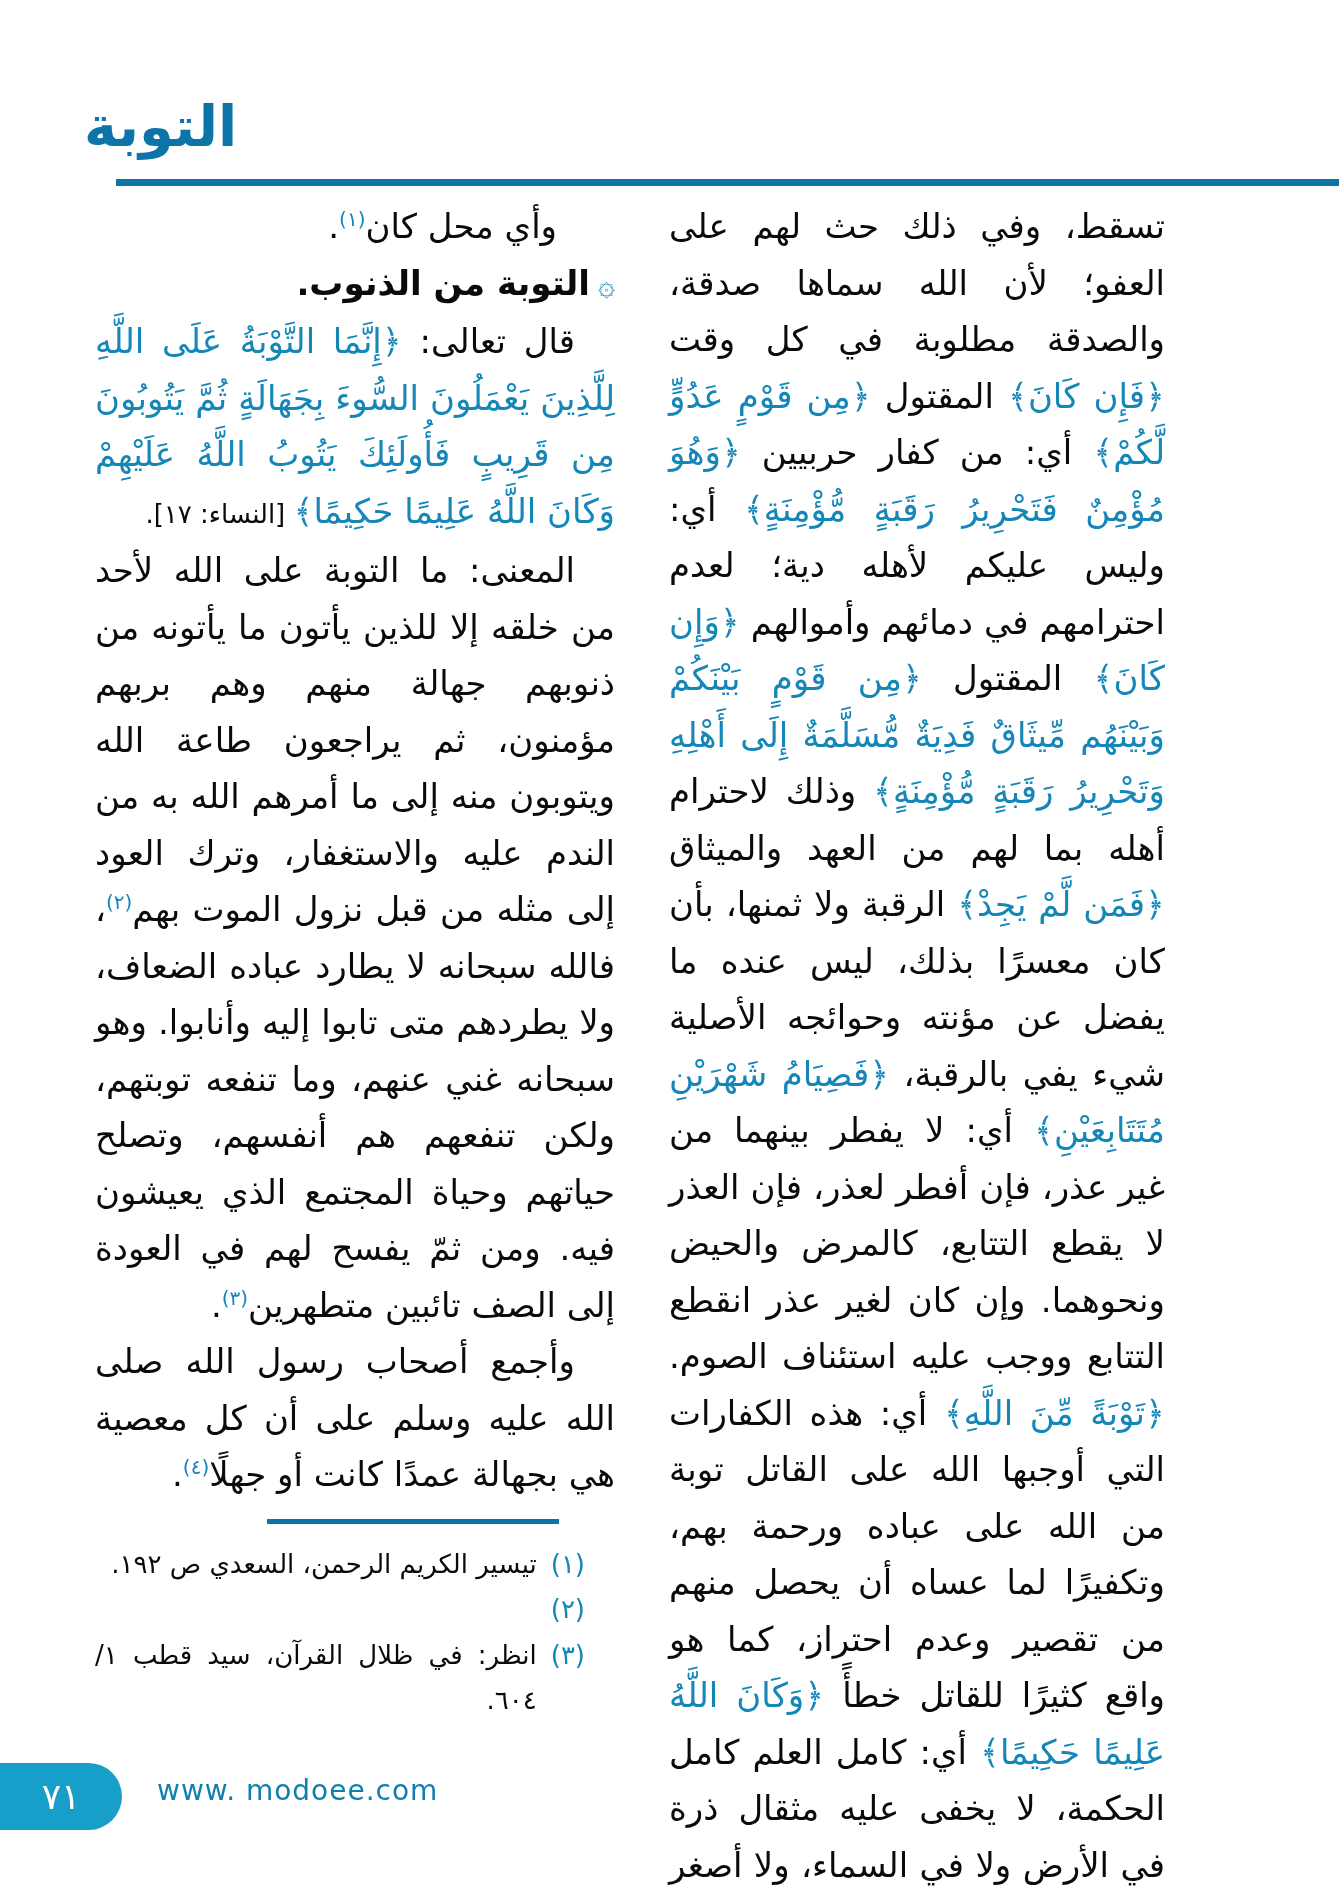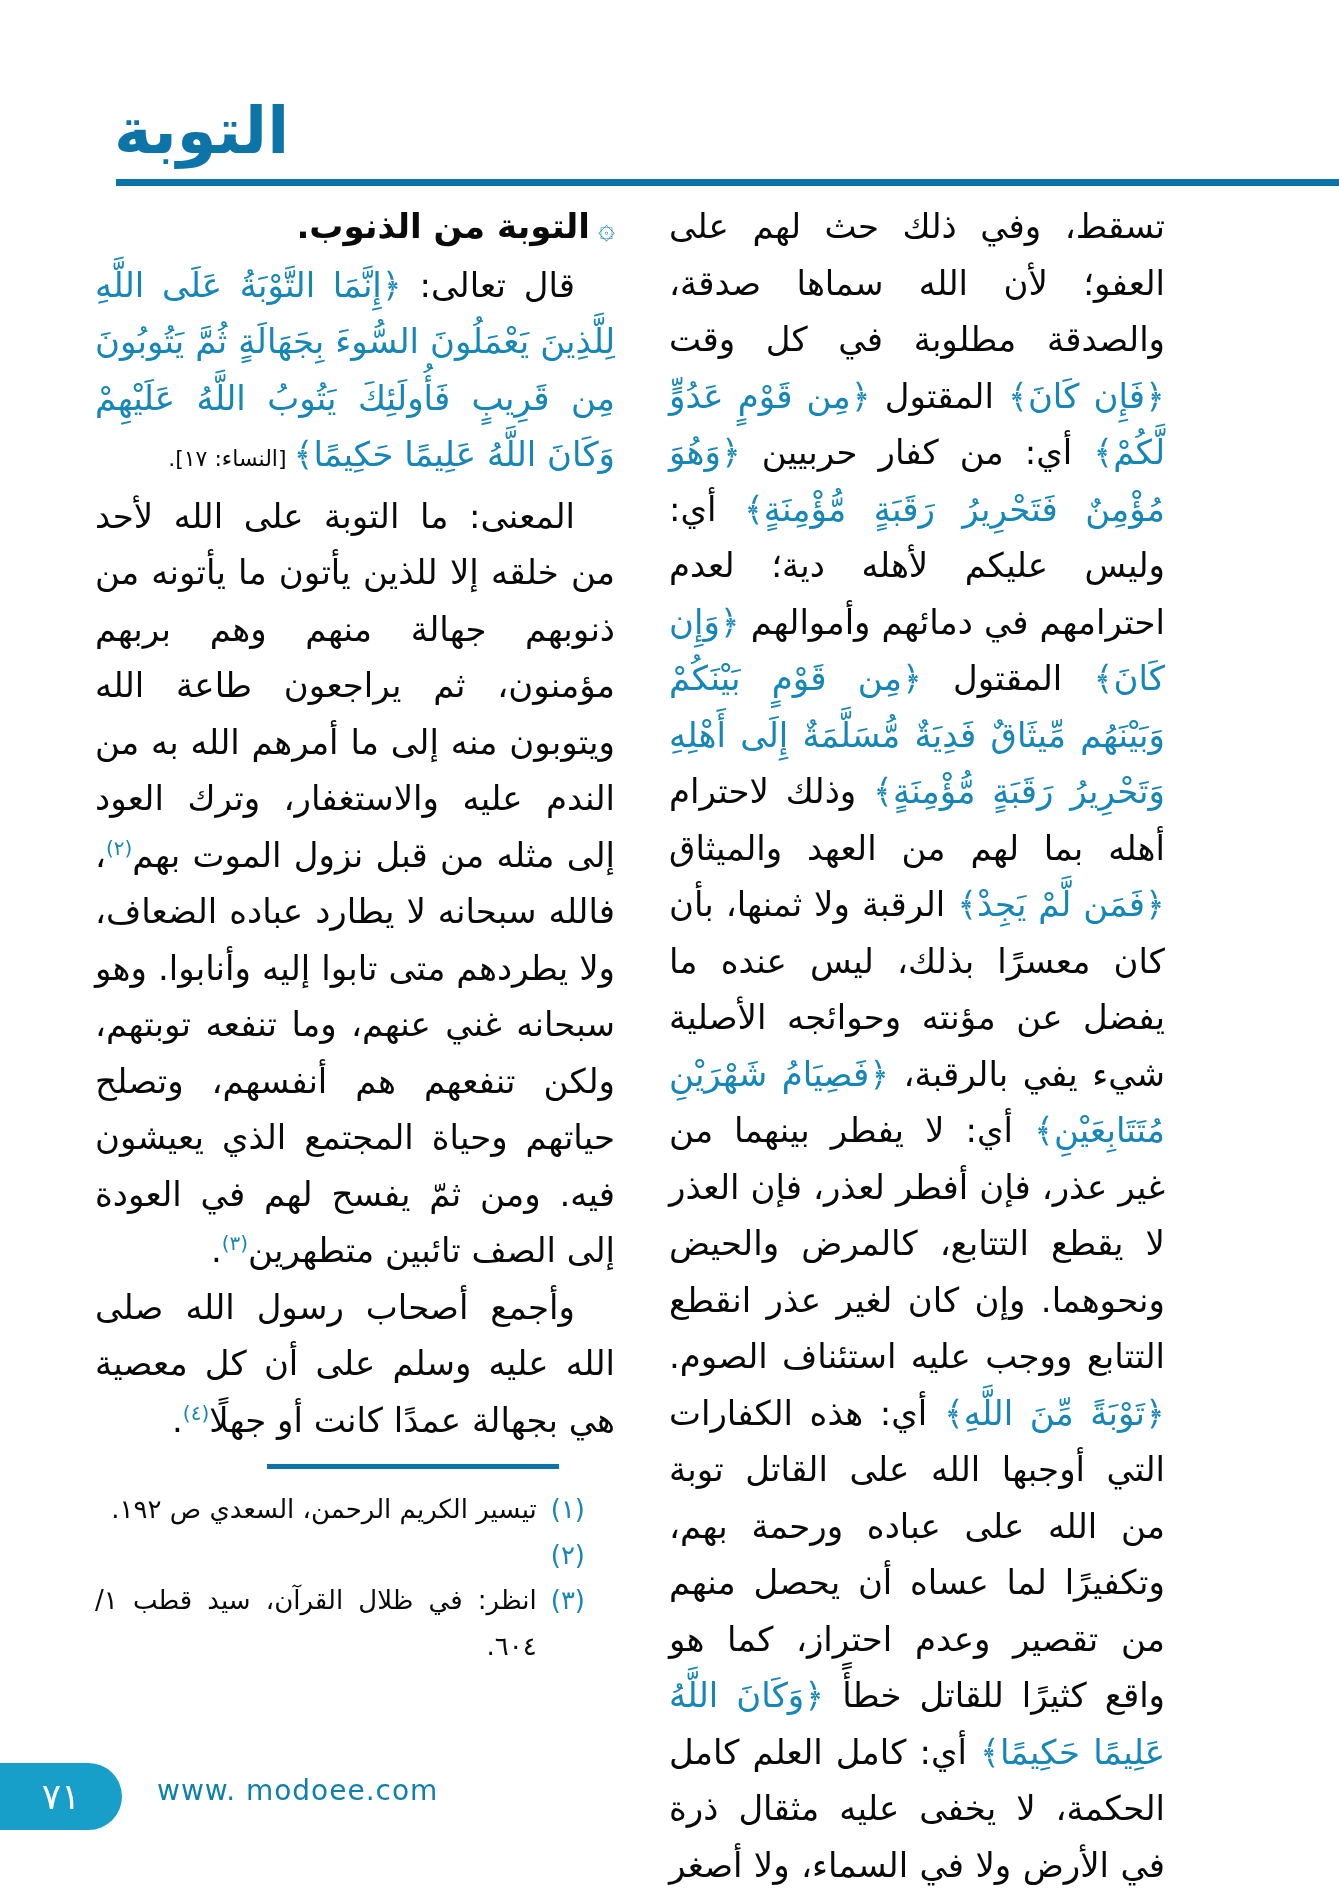--- a/index.html
+++ b/index.html
@@ -4,21 +4,21 @@
 <title>التوبة</title>
 <style>
   html,body{margin:0;padding:0;}
   body{
     width:1339px;height:1890px;background:#ffffff;overflow:hidden;
     font-family:"DejaVu Sans",sans-serif;position:relative;
   }
   .page{position:absolute;inset:0;}
   .header-title{
     position:absolute;left:84px;top:94px;
-    font-size:64px;font-weight:bold;color:var(--teal);margin-left:30px;
+    font-size:56px;font-weight:bold;color:var(--teal);
   }
   .header-rule{
     position:absolute;left:116px;right:0;top:179px;height:7px;
     background:var(--teal);
   }
   .columns{
     position:absolute;top:198px;left:95px;width:1070px;
     direction:rtl;display:flex;gap:54px;align-items:flex-start;
   }
   .col{
@@ -26,21 +26,21 @@
     font-size:34px;line-height:56.5px;color:var(--ink);
   }
   .col-right{width:496px;}
   .col-left{width:520px;}
   .para{margin:0;}
   .para.indent{text-indent:40px;}
   .para.hang{padding-right:58px;}
   .para.heading{font-weight:bold;}
   .bullet{color:var(--quran);font-size:29px;margin-left:8px;font-weight:normal;}
   .q{color:var(--quran);}
-  .ref{font-size:22px;}
+  .ref{font-size:26px;}
   .fnm{color:var(--quran);font-size:20px;vertical-align:super;line-height:0;}
   .fn-sep{
     width:292px;height:5px;background:var(--teal);
     margin:16px 56px 18px 0;
   }
   .footnotes{font-size:26px;line-height:45.5px;padding-right:30px;}
   .fn-row{display:flex;gap:14px;}
   .fn-num{color:var(--quran);flex:0 0 auto;}
   .fn-text{color:var(--ink);}
   .page-badge{
@@ -63,20 +63,21 @@
   <div class="header-rule"></div>
 
   <div class="columns">
     <div class="col col-right">
       <div>
           <div class="para"><span>تسقط، وفي ذلك حث لهم على العفو؛ لأن الله سماها صدقة، والصدقة مطلوبة في كل وقت </span><span class="q">﴿فَإِن كَانَ﴾</span><span> المقتول </span><span class="q">﴿مِن قَوْمٍ عَدُوٍّ لَّكُمْ﴾</span><span> أي: من كفار حربيين </span><span class="q">﴿وَهُوَ مُؤْمِنٌ فَتَحْرِيرُ رَقَبَةٍ مُّؤْمِنَةٍ﴾</span><span> أي: وليس عليكم لأهله دية؛ لعدم احترامهم في دمائهم وأموالهم </span><span class="q">﴿وَإِن كَانَ﴾</span><span> المقتول </span><span class="q">﴿مِن قَوْمٍ بَيْنَكُمْ وَبَيْنَهُم مِّيثَاقٌ فَدِيَةٌ مُّسَلَّمَةٌ إِلَى أَهْلِهِ وَتَحْرِيرُ رَقَبَةٍ مُّؤْمِنَةٍ﴾</span><span> وذلك لاحترام أهله بما لهم من العهد والميثاق </span><span class="q">﴿فَمَن لَّمْ يَجِدْ﴾</span><span> الرقبة ولا ثمنها، بأن كان معسرًا بذلك، ليس عنده ما يفضل عن مؤنته وحوائجه الأصلية شيء يفي بالرقبة، </span><span class="q">﴿فَصِيَامُ شَهْرَيْنِ مُتَتَابِعَيْنِ﴾</span><span> أي: لا يفطر بينهما من غير عذر، فإن أفطر لعذر، فإن العذر لا يقطع التتابع، كالمرض والحيض ونحوهما. وإن كان لغير عذر انقطع التتابع ووجب عليه استئناف الصوم. </span><span class="q">﴿تَوْبَةً مِّنَ اللَّهِ﴾</span><span> أي: هذه الكفارات التي أوجبها الله على القاتل توبة من الله على عباده ورحمة بهم، وتكفيرًا لما عساه أن يحصل منهم من تقصير وعدم احتراز، كما هو واقع كثيرًا للقاتل خطأً </span><span class="q">﴿وَكَانَ اللَّهُ عَلِيمًا حَكِيمًا﴾</span><span> أي: كامل العلم كامل الحكمة، لا يخفى عليه مثقال ذرة في الأرض ولا في السماء، ولا أصغر من ذلك ولا أكبر، في أي وقت كان</span></div>
         </div>
     </div>
     <div class="col col-left">
       <div>
+          <div class="para hang"><span>وأي محل كان</span><span class="fnm">(١)</span><span>.</span></div>
           <div class="para heading"><span class="bullet">۞</span><span>التوبة من الذنوب.</span></div>
           <div class="para indent"><span>قال تعالى: </span><span class="q">﴿إِنَّمَا التَّوْبَةُ عَلَى اللَّهِ لِلَّذِينَ يَعْمَلُونَ السُّوءَ بِجَهَالَةٍ ثُمَّ يَتُوبُونَ مِن قَرِيبٍ فَأُولَئِكَ يَتُوبُ اللَّهُ عَلَيْهِمْ وَكَانَ اللَّهُ عَلِيمًا حَكِيمًا﴾</span><span class="ref"> [النساء: ١٧].</span></div>
           <div class="para indent"><span>المعنى: ما التوبة على الله لأحد من خلقه إلا للذين يأتون ما يأتونه من ذنوبهم جهالة منهم وهم بربهم مؤمنون، ثم يراجعون طاعة الله ويتوبون منه إلى ما أمرهم الله به من الندم عليه والاستغفار، وترك العود إلى مثله من قبل نزول الموت بهم</span><span class="fnm">(٢)</span><span>، فالله سبحانه لا يطارد عباده الضعاف، ولا يطردهم متى تابوا إليه وأنابوا. وهو سبحانه غني عنهم، وما تنفعه توبتهم، ولكن تنفعهم هم أنفسهم، وتصلح حياتهم وحياة المجتمع الذي يعيشون فيه. ومن ثمّ يفسح لهم في العودة إلى الصف تائبين متطهرين</span><span class="fnm">(٣)</span><span>.</span></div>
           <div class="para indent"><span>وأجمع أصحاب رسول الله صلى الله عليه وسلم على أن كل معصية هي بجهالة عمدًا كانت أو جهلًا</span><span class="fnm">(٤)</span><span>.</span></div>
         </div>
       <div class="fn-sep"></div>
       <div class="footnotes">
           <div class="fn-row">
             <span class="fn-num">(١)</span>
             <span class="fn-text">تيسير الكريم الرحمن، السعدي ص ١٩٢.</span>

